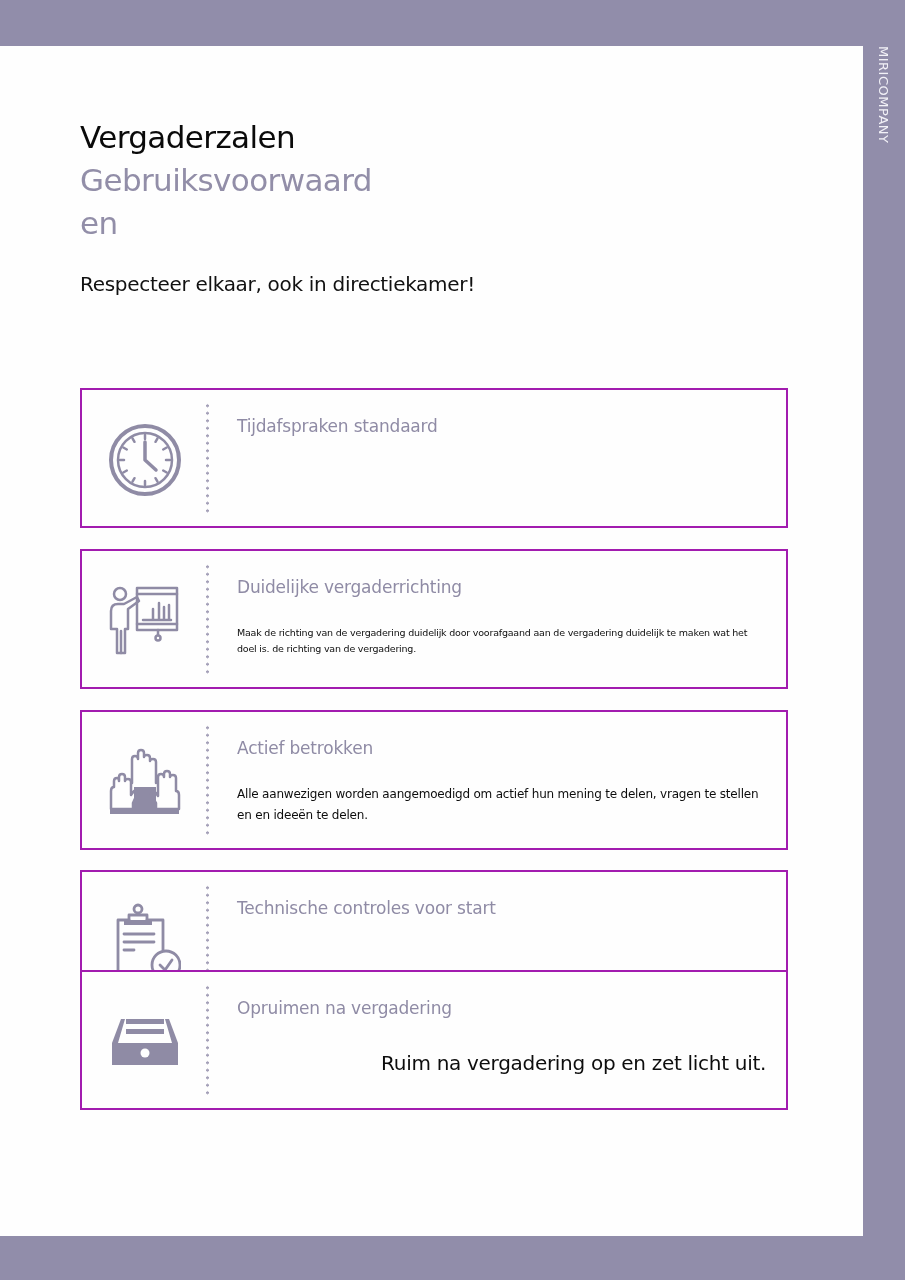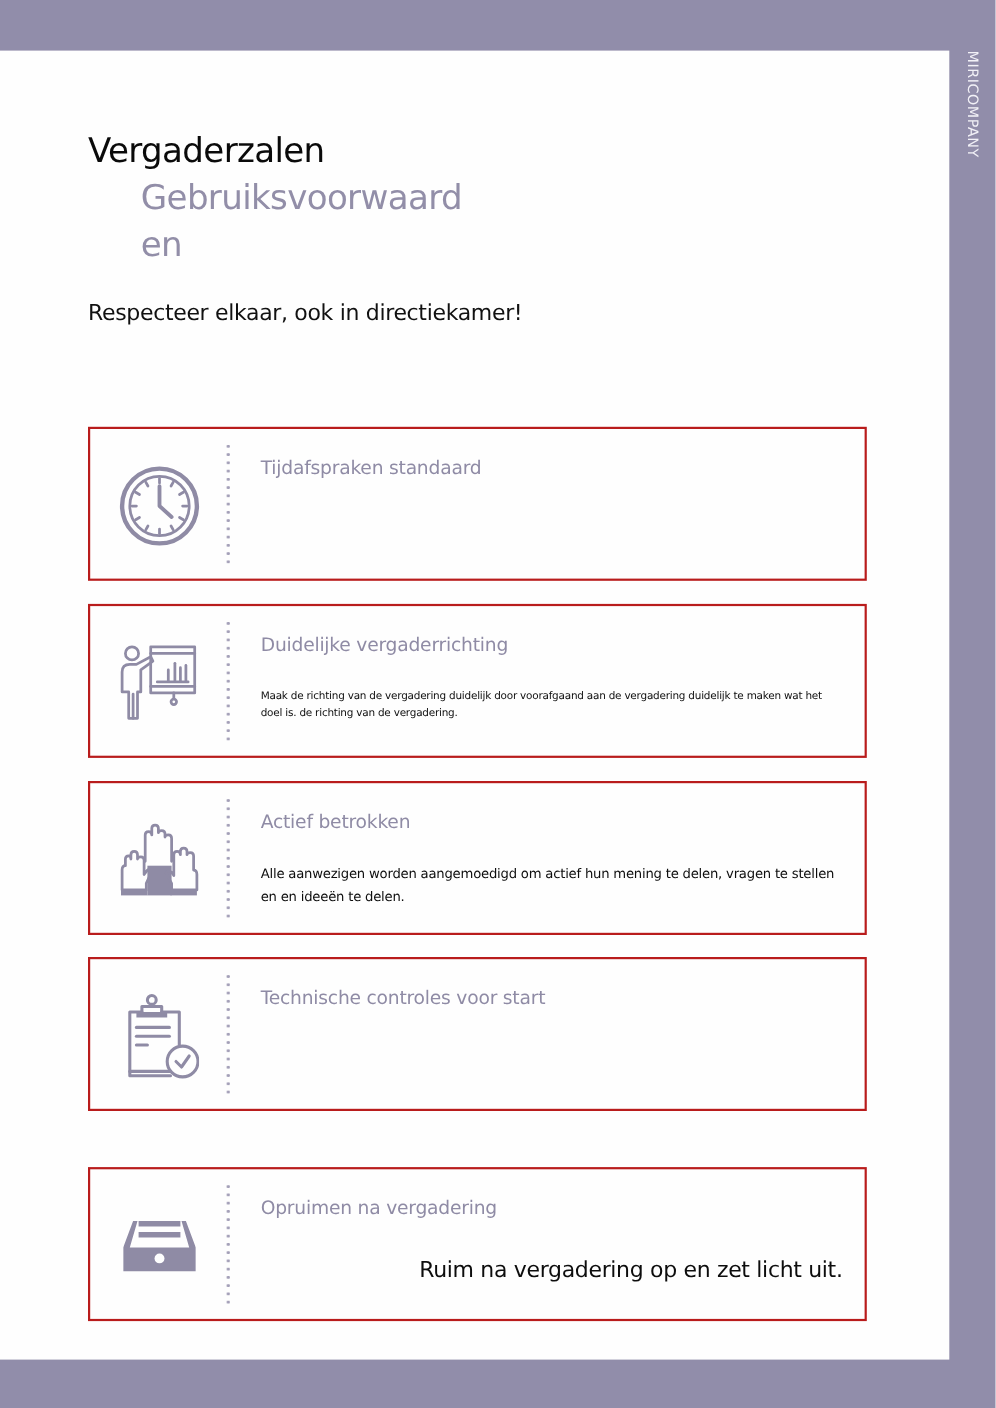--- a/index.html
+++ b/index.html
@@ -16,28 +16,28 @@
     position: absolute; left: 876px; top: 46px;
     writing-mode: vertical-rl;
     color: #f2f1f7; font-size: 13px; letter-spacing: 0.5px;
     font-family: "DejaVu Sans", sans-serif;
   }
   .title {
     position: absolute; left: 80px; top: 116px; width: 360px;
     font-size: 31px; line-height: 43px; letter-spacing: -0.6px;
   }
   .title .t1 { color: #0a0a0a; display: block; }
-  .title .t2 { color: #928ea8; display: block; word-break: break-all; width: 300px; margin-left: 48px; }
+  .title .t2 { color: #928ea8; display: block; word-break: break-all; width: 300px; }
   .subtitle {
     position: absolute; left: 80px; top: 272px;
     font-size: 20px; color: #111; letter-spacing: -0.3px;
   }
   .card {
     position: absolute; left: 80px; width: 708px; height: 140px;
-    border: 2px solid #b91c1c; background: #fefefe; box-sizing: border-box;
+    border: 2px solid #a21caf; background: #fefefe; box-sizing: border-box;
   }
   .card .icon {
     position: absolute; left: 20px; top: 30px; width: 86px; height: 80px;
     display: flex; align-items: center; justify-content: center;
   }
   .card .dots {
     position: absolute; left: 124px; top: 12px; height: 114px; width: 3px;
     background-image: radial-gradient(circle, #a4a0b8 1.3px, transparent 1.6px);
     background-size: 3px 7.5px; background-repeat: repeat-y;
   }
@@ -147,21 +147,21 @@
       <line x1="15" y1="48" x2="25" y2="48"></line>
       <line x1="9" y1="72" x2="46" y2="72"></line>
       <circle cx="57" cy="63" r="14"></circle>
       <polyline points="51,63 56,68 63,58"></polyline>
     </svg>
   </div>
   <div class="dots"></div>
   <div class="heading">Technische controles voor start</div>
 </div>
 
-<div class="card" style="top:1061px;">
+<div class="card" style="top:970px;">
   <div class="icon">
     <svg width="66" height="46" viewBox="0 0 66 46" fill="#8f8ba5">
       <rect x="14" y="0" width="38" height="5"></rect>
       <rect x="14" y="10" width="38" height="5"></rect>
       <path d="M9 0 H13 L6 24 H60 L53 0 H57 L66 24 V46 H0 V24 Z"></path>
       <circle cx="33" cy="34" r="4.5" fill="#fefefe"></circle>
     </svg>
   </div>
   <div class="dots"></div>
   <div class="heading">Opruimen na vergadering</div>

